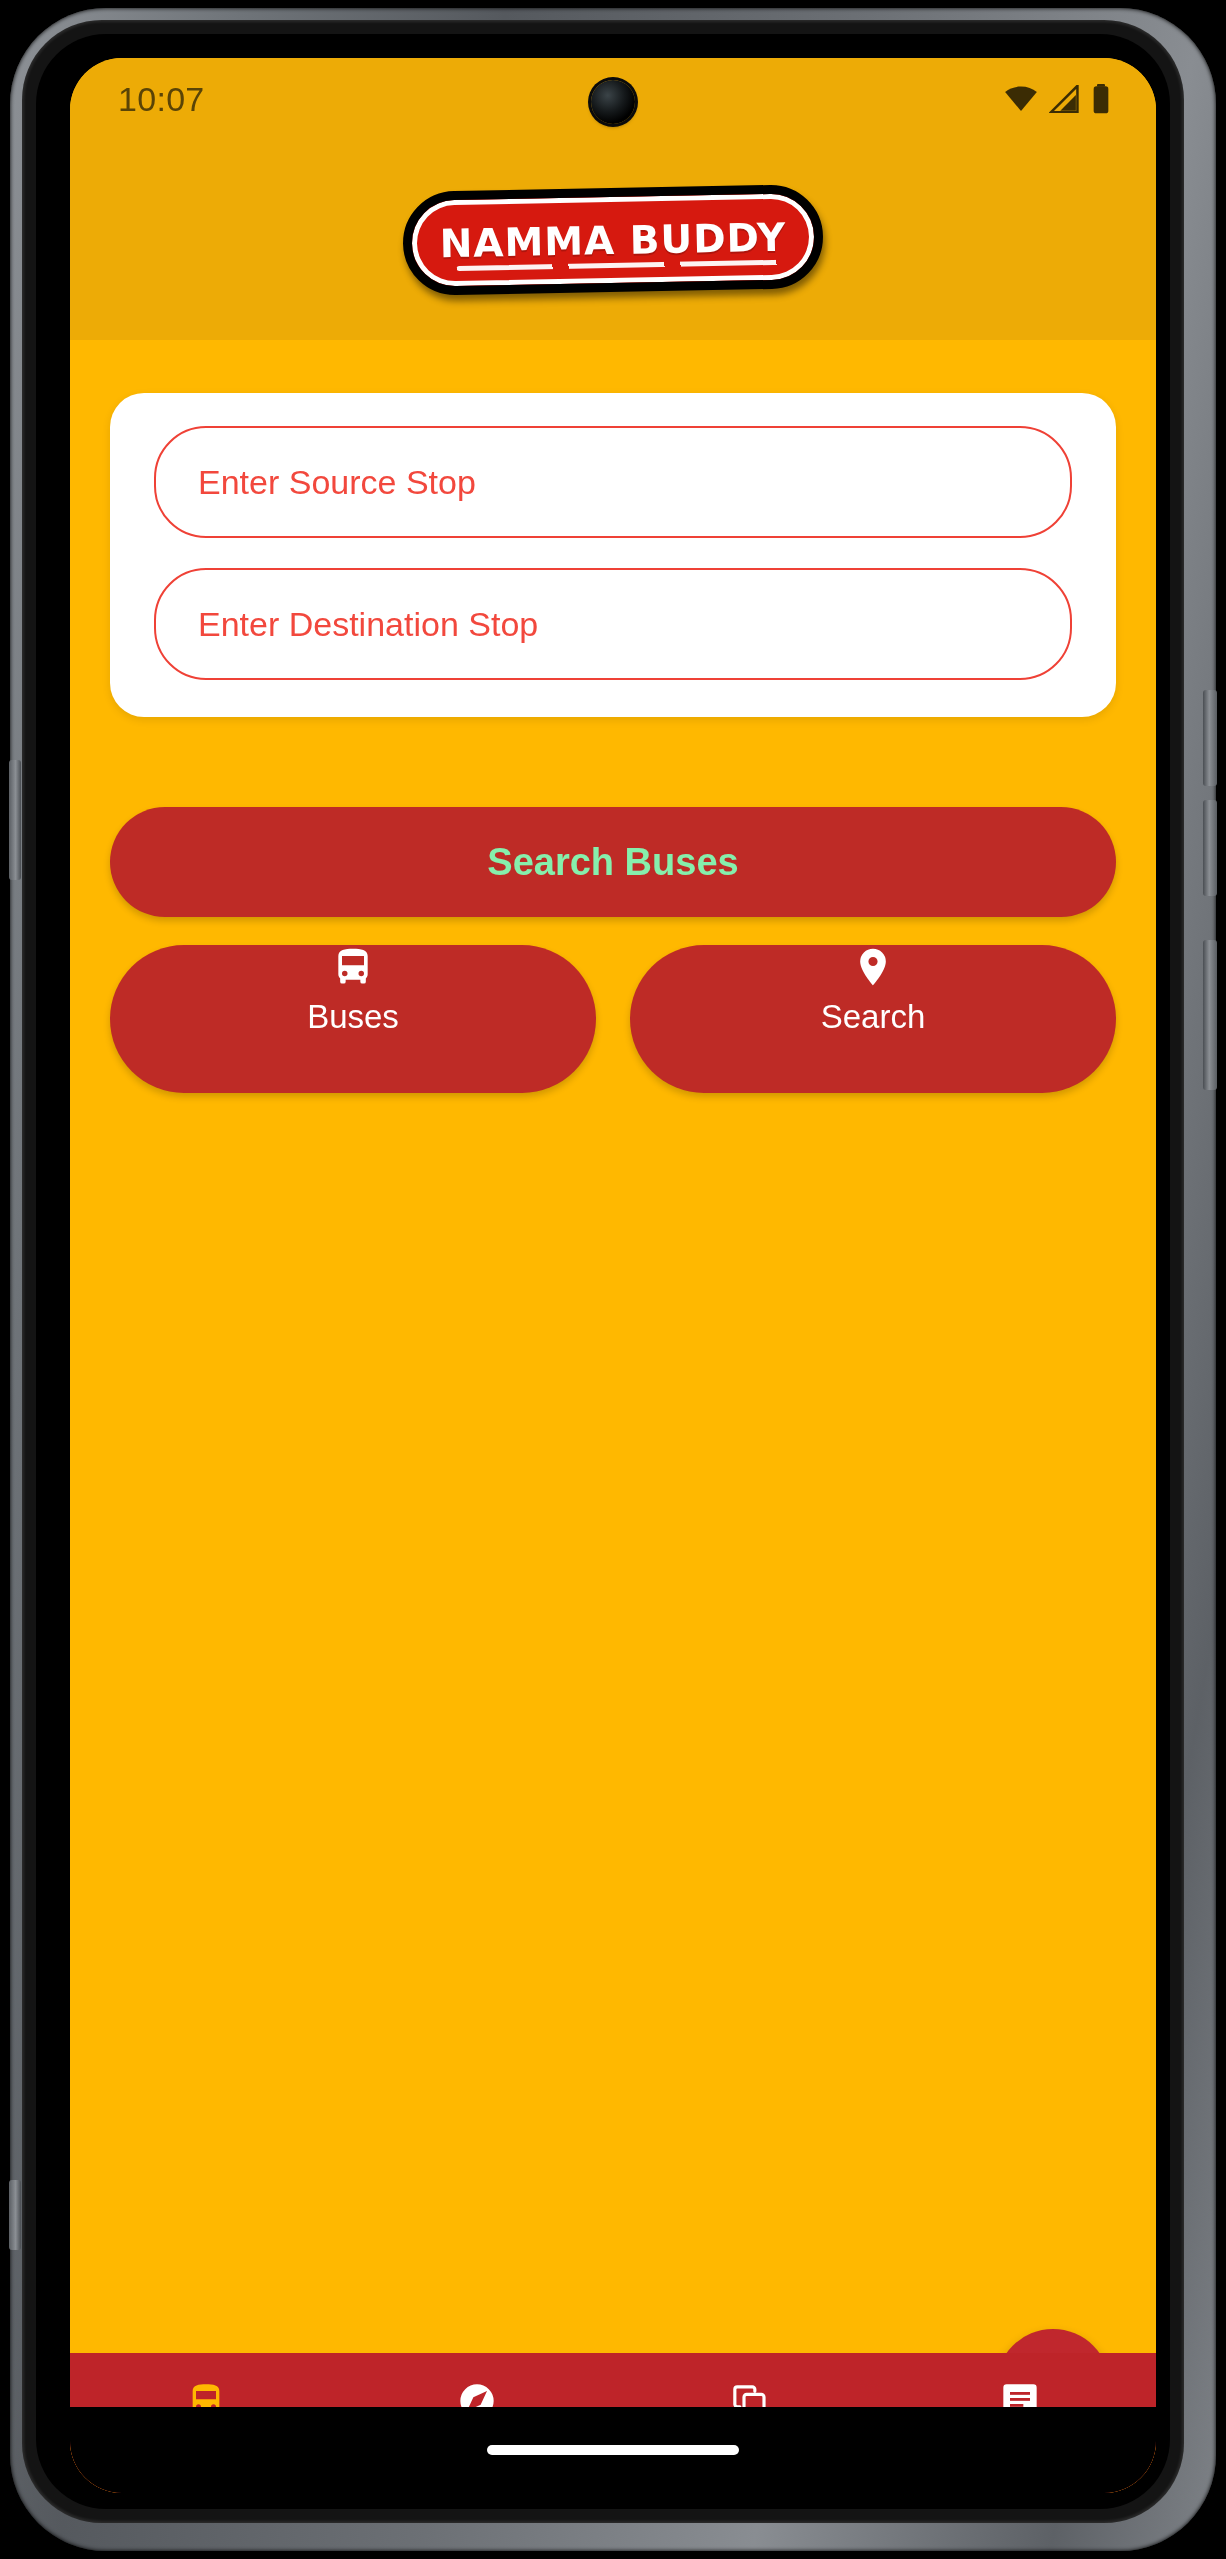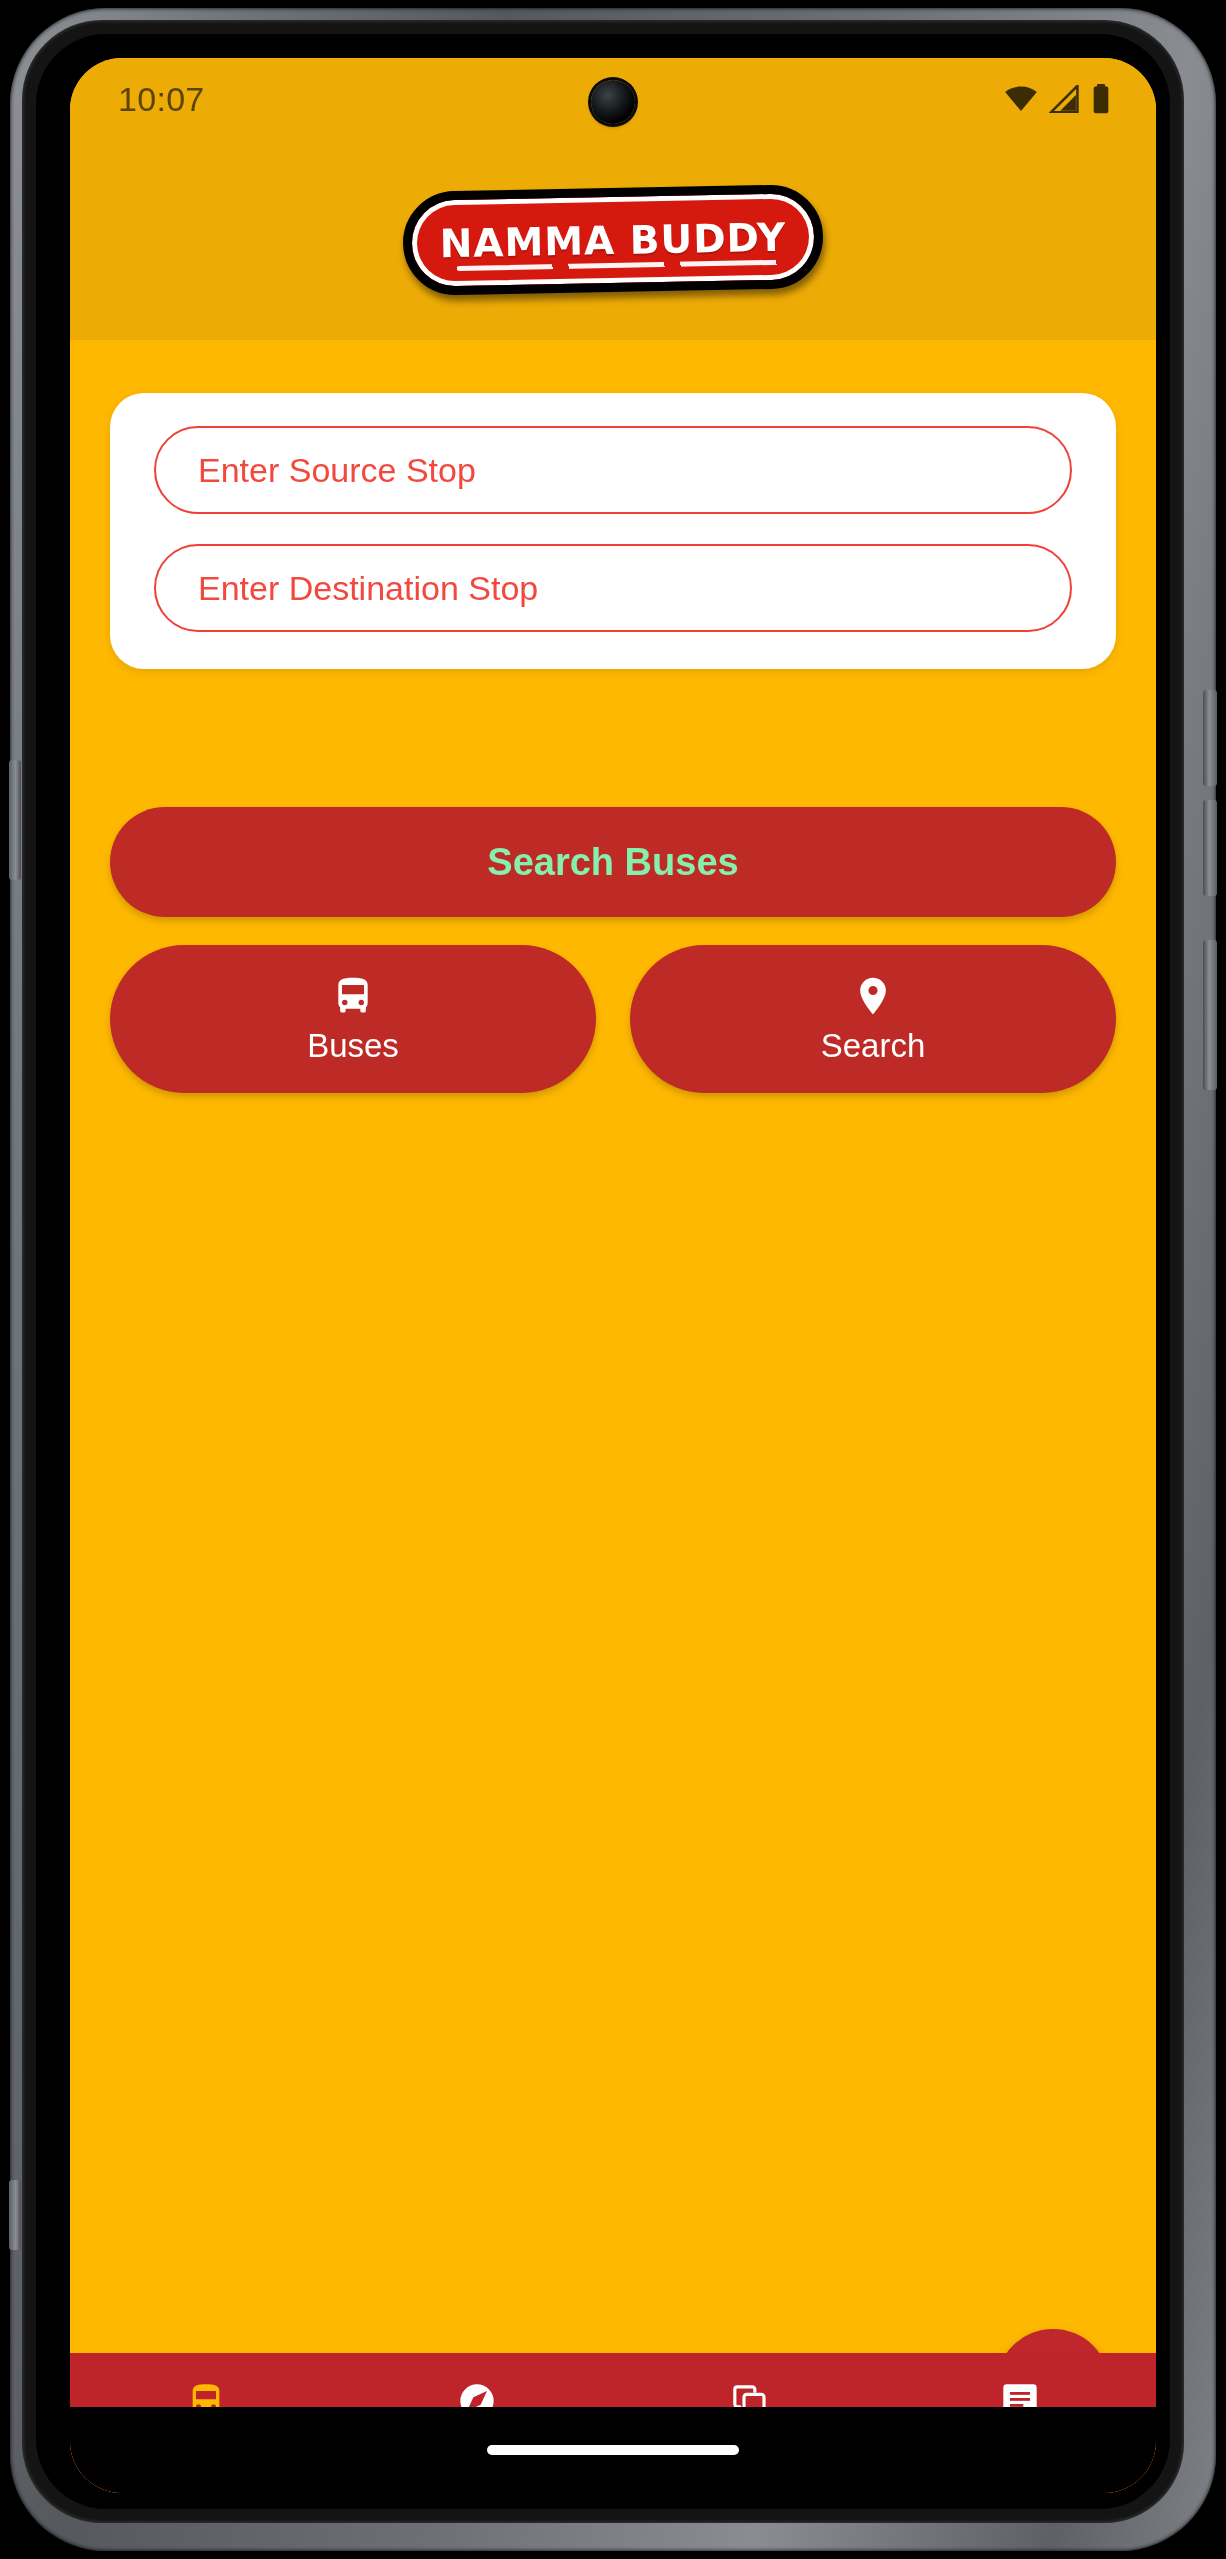--- a/index.html
+++ b/index.html
@@ -148,21 +148,21 @@
   .search-card {
     position: absolute;
     left: 40px; top: 53px;
     width: 1006px;
     background: #fff;
     border-radius: 34px;
     padding: 33px 44px 37px 44px;
     box-shadow: 0 3px 9px rgba(0,0,0,.10);
   }
   .field {
-    height: 88px;
+    height: 112px;
     border: 2px solid #EF4136;
     border-radius: 52px;
     display: flex;
     align-items: center;
     padding: 7px 42px;
     background: #fff;
   }
   .field + .field { margin-top: 30px; }
   .field-placeholder {
     font-size: 34px;
@@ -194,21 +194,20 @@
     gap: 34px;
   }
   .quick-btn {
     flex: 1;
     height: 148px;
     background: #BE2B26;
     border-radius: 74px;
     display: flex;
     flex-direction: column;
     align-items: center;
-    justify-content: center;
     gap: 9px;
     box-shadow: 0 4px 7px rgba(0,0,0,.18);
   }
   .quick-icon { display: block; }
   .quick-label {
     font-size: 33px;
     color: #fff;
   }
 
   

